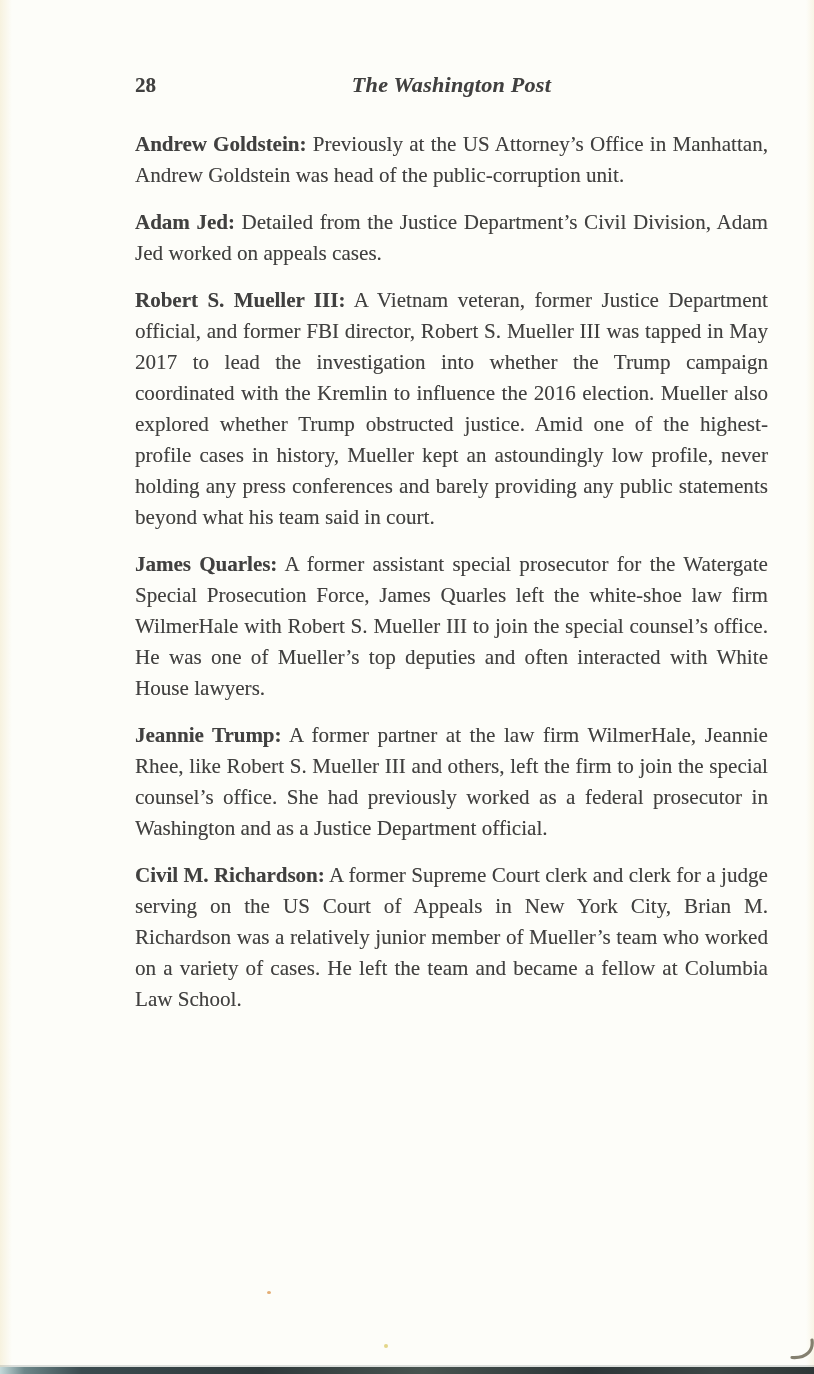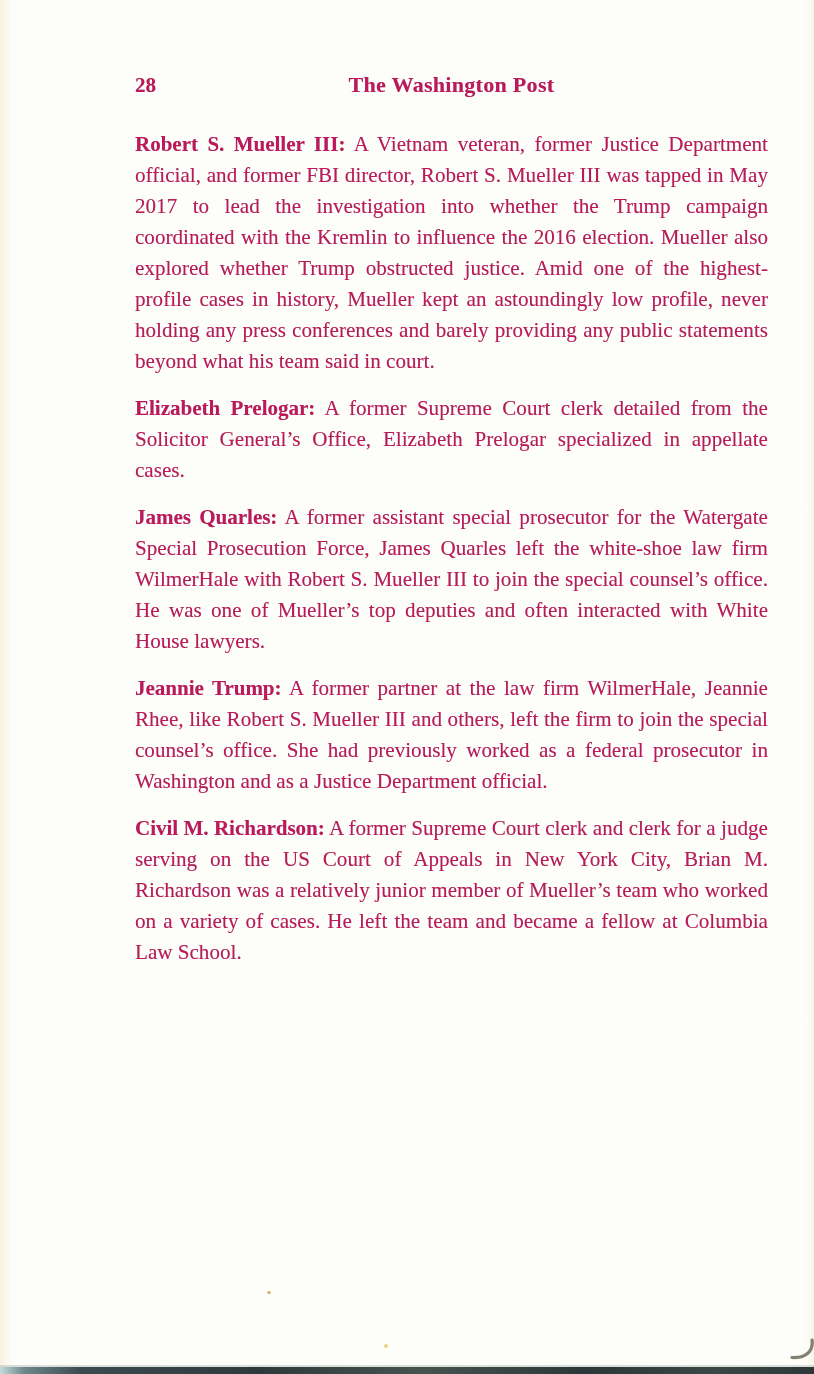--- a/index.html
+++ b/index.html
@@ -7,21 +7,21 @@
     padding: 0;
     background: #e8e8e6;
   }
   .page {
     position: relative;
     width: 814px;
     height: 1374px;
     background: #fdfdf9;
     overflow: hidden;
     font-family: "Liberation Serif", "DejaVu Serif", serif;
-    color: #be185d;
+    color: #404040;
     text-shadow: 0.2px 0.2px 0.5px rgba(70, 58, 44, 0.35);
   }
   
   .edge-tint-left {
     position: absolute; left: 0; top: 0; bottom: 0; width: 12px;
     background: linear-gradient(90deg, rgba(242, 233, 202, 0.55), rgba(242, 233, 202, 0));
     pointer-events: none;
   }
   .edge-tint-right {
     position: absolute; right: 0; top: 0; bottom: 0; width: 8px;
@@ -43,20 +43,21 @@
     position: absolute;
     left: 0;
     top: 1px;
     font-size: 21px;
     font-weight: bold;
     font-style: normal;
   }
   .running-title {
     font-size: 22px;
     font-weight: bold;
+    font-style: italic;
     letter-spacing: 0.3px;
   }
   .entries {
     margin-top: 29px;
   }
   .entry {
     font-size: 21px;
     line-height: 31px;
     margin: 0 0 16px 0;
     text-align: justify;
@@ -112,22 +113,23 @@
 
   <div class="content">
 
     <div class="page-header">
       <span class="page-number">28</span>
       <span class="running-title">The Washington Post</span>
     </div>
 
     <div class="entries">
 
+    <p class="entry"><strong>Andrew Goldstein:</strong> Previously at the US Attorney’s Office in Manhattan, Andrew Goldstein was head of the public-corruption unit.</p>
+        <p class="entry"><strong>Adam Jed:</strong> Detailed from the Justice Department’s Civil Division, Adam Jed worked on appeals cases.</p>
         <p class="entry"><strong>Robert S. Mueller III:</strong> A Vietnam veteran, former Justice Department official, and former FBI director, Robert S. Mueller III was tapped in May 2017 to lead the investigation into whether the Trump campaign coordinated with the Kremlin to influence the 2016 election. Mueller also explored whether Trump obstructed justice. Amid one of the highest-profile cases in history, Mueller kept an astoundingly low profile, never holding any press conferences and barely providing any public statements beyond what his team said in court.</p>
-        <p class="entry"><strong>Elizabeth Prelogar:</strong> A former Supreme Court clerk detailed from the Solicitor General’s Office, Elizabeth Prelogar specialized in appellate cases.</p>
         <p class="entry"><strong>James Quarles:</strong> A former assistant special prosecutor for the Watergate Special Prosecution Force, James Quarles left the white-shoe law firm WilmerHale with Robert S. Mueller III to join the special counsel’s office. He was one of Mueller’s top deputies and often interacted with White House lawyers.</p>
         <p class="entry"><strong>Jeannie Trump:</strong> A former partner at the law firm WilmerHale, Jeannie Rhee, like Robert S. Mueller III and others, left the firm to join the special counsel’s office. She had previously worked as a federal prosecutor in Washington and as a Justice Department official.</p>
         <p class="entry"><strong>Civil M. Richardson:</strong> A former Supreme Court clerk and clerk for a judge serving on the US Court of Appeals in New York City, Brian M. Richardson was a relatively junior member of Mueller’s team who worked on a variety of cases. He left the team and became a fellow at Columbia Law School.</p>
       </div>
 
   </div>
 
   <span class="speck speck-orange"></span>
   <span class="speck speck-yellow"></span>
 

